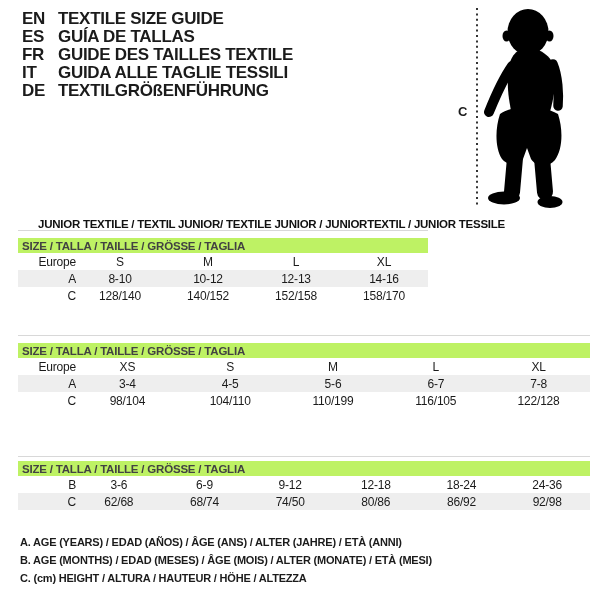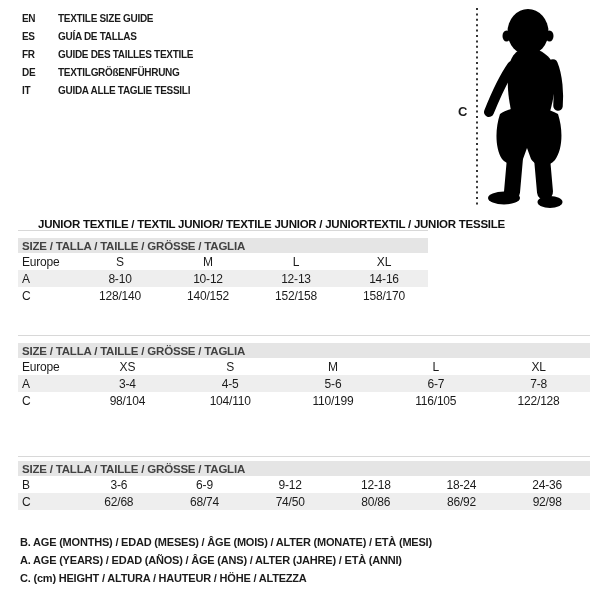--- a/index.html
+++ b/index.html
@@ -3,21 +3,21 @@
 <meta charset="utf-8">
 <style>
   html,body{margin:0;padding:0;background:#fff;}
   .page{
     position:relative;width:600px;height:600px;background:#ffffff;
     font-family:"Liberation Sans",sans-serif;color:#1b1b1b;overflow:hidden;
   }
 
   
   .langs{position:absolute;top:10px;left:22px;}
-  .lang-row{height:18px;line-height:18px;font-size:10px;font-weight:bold;letter-spacing:-0.3px;white-space:nowrap;}
+  .lang-row{height:18px;line-height:18px;font-size:17px;font-weight:bold;letter-spacing:-0.3px;white-space:nowrap;}
   .lang-code{display:inline-block;width:36px;}
 
   
   .figure{position:absolute;top:2px;left:455px;width:130px;height:212px;}
   .height-label{position:absolute;top:104px;left:458px;font-size:13px;font-weight:bold;}
 
   
   .section-title{
     position:absolute;left:19px;font-size:11.5px;font-weight:bold;
     letter-spacing:-0.25px;white-space:nowrap;line-height:18px;color:#111;margin-left:19px;
@@ -26,23 +26,23 @@
 
   
   .rule{position:absolute;left:18px;height:1px;background:#d8d8d8;}
 
   
   table.size{
     position:absolute;left:18px;border-collapse:collapse;table-layout:fixed;
     font-size:12px;letter-spacing:-0.2px;color:#1b1b1b;
   }
   table.size td{height:17px;padding:0;text-align:center;overflow:hidden;white-space:nowrap;}
-  table.size td.lbl{text-align:left;padding-left:4px;}
+  table.size td.lbl{text-align:right;padding-left:4px;}
   table.size tr.bar td{
-    background:#e5e5e5;color:#424242;font-weight:bold;font-size:11.5px;
+    background:#bef264;color:#424242;font-weight:bold;font-size:11.5px;
     height:15px;text-align:left;padding-left:4px;
   }
   table.size tr.alt td{background:#eeeeee;}
   .t1{top:238px;width:410px;}
   .t2{top:343px;width:572px;}
   .t3{top:461px;width:572px;}
   col.c0{width:58px;}
 
   
   .notes{position:absolute;top:533px;left:20px;}
@@ -57,24 +57,24 @@
     <div class="lang-row">
       <span class="lang-code">EN</span><span>TEXTILE SIZE GUIDE</span>
     </div>
     <div class="lang-row">
       <span class="lang-code">ES</span><span>GUÍA DE TALLAS</span>
     </div>
     <div class="lang-row">
       <span class="lang-code">FR</span><span>GUIDE DES TAILLES TEXTILE</span>
     </div>
     <div class="lang-row">
+      <span class="lang-code">IT</span><span>GUIDA ALLE TAGLIE TESSILI</span>
+    </div>
+    <div class="lang-row">
       <span class="lang-code">DE</span><span>TEXTILGRÖßENFÜHRUNG</span>
-    </div>
-    <div class="lang-row">
-      <span class="lang-code">IT</span><span>GUIDA ALLE TAGLIE TESSILI</span>
     </div>
   </div>
 
   <span class="height-label">C</span>
 
   <svg class="figure" viewBox="0 0 130 212" xmlns="http://www.w3.org/2000/svg">
     <line x1="22" y1="6" x2="22" y2="205" stroke="#333" stroke-width="2" stroke-dasharray="2 3.4"></line>
     <g fill="#000" stroke="#000">
 
       <ellipse cx="73" cy="30" rx="20.5" ry="23" stroke="none"></ellipse>
@@ -208,18 +208,18 @@
       <td>68/74</td>
       <td>74/50</td>
       <td>80/86</td>
       <td>86/92</td>
       <td>92/98</td>
     </tr>
   </tbody>
     </table>
 
   <div class="notes">
+    <div class="note-line">A. AGE (YEARS) / EDAD (AÑOS) / ÂGE (ANS) / ALTER (JAHRE) / ETÀ (ANNI)</div>
     <div class="note-line">B. AGE (MONTHS) / EDAD (MESES) / ÂGE (MOIS) / ALTER (MONATE) / ETÀ (MESI)</div>
-    <div class="note-line">A. AGE (YEARS) / EDAD (AÑOS) / ÂGE (ANS) / ALTER (JAHRE) / ETÀ (ANNI)</div>
     <div class="note-line">C. (cm) HEIGHT / ALTURA / HAUTEUR / HÖHE / ALTEZZA</div>
   </div>
 
 </div>
 
 </body></html>

